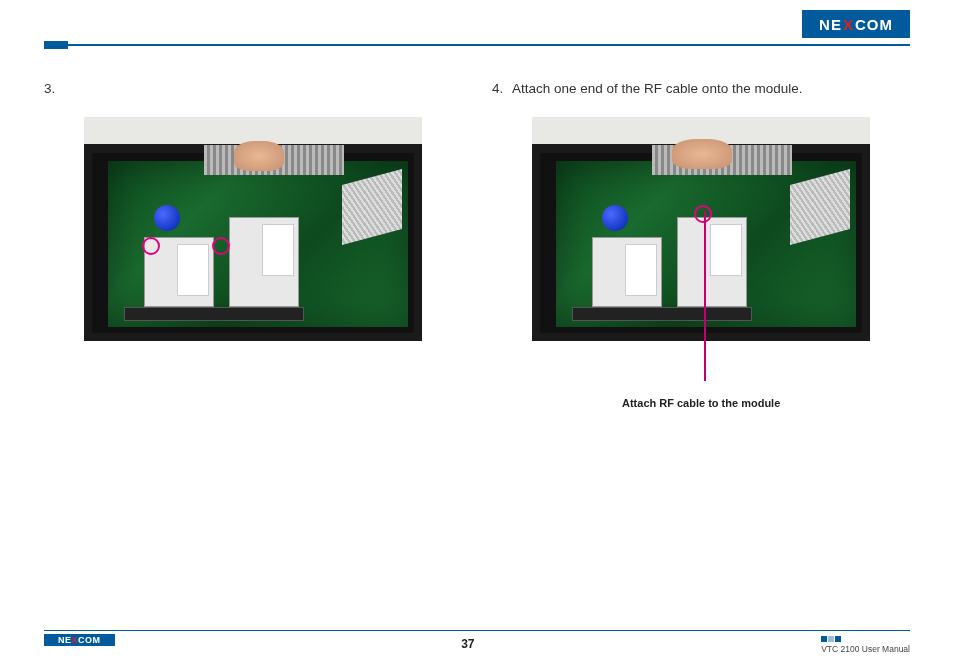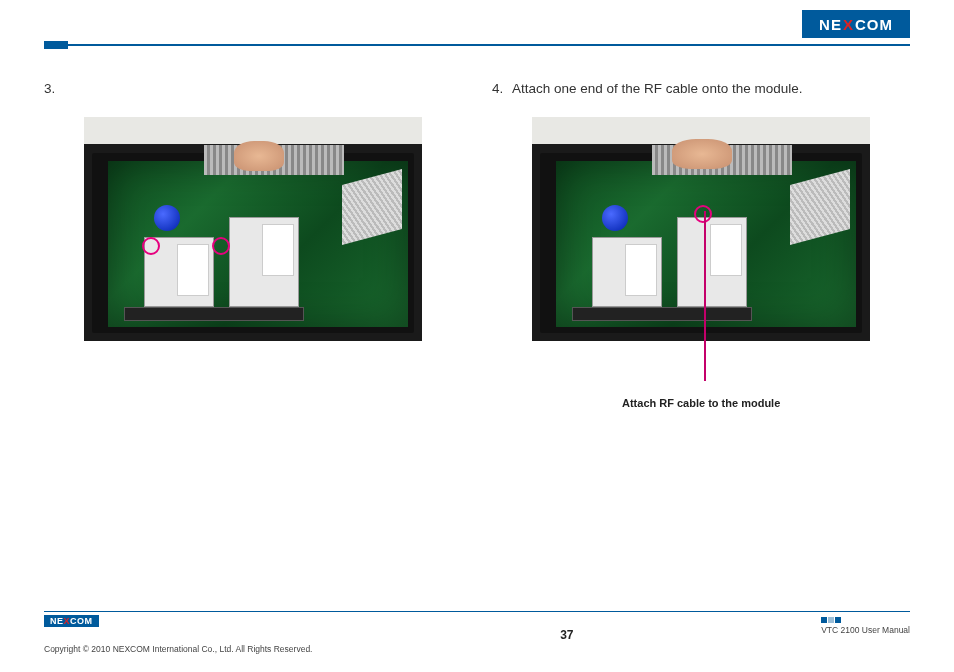--- a/index.html
+++ b/index.html
@@ -190,24 +190,24 @@
     align-items: flex-start;
     justify-content: space-between;
     font-size: 8.5px;
     color: #444;
   }
   .footer-left .flogo {
     background: #005a9c;
     color: #fff;
     font-weight: bold;
     font-size: 9px;
-    padding: 1px 6px;
+    padding: 1px 14px;
     display: inline-block;
     letter-spacing: 0.5px;
-    margin-bottom: 17px;
+    margin-bottom: 1px;
   }
   .footer-left .flogo .x { color: #d22; }
   .footer-center {
     font-size: 12px;
     font-weight: bold;
     color: #222;
     align-self: center;
   }
   .footer-right {
   }
@@ -278,21 +278,20 @@
   </div>
 </div>
 
 <div class="footer">
   <hr class="footer-rule">
   <div class="footer-row">
     <div class="footer-left">
       <div class="flogo">
         <span>NE</span><span class="x">X</span><span>COM</span>
       </div>
-      <div>Copyright © 2010 NEXCOM International Co., Ltd. All Rights Reserved.</div>
     </div>
     <div class="footer-center">37</div>
     <div class="footer-right">
       <div class="sq">
           <span></span>
           <span class="lt"></span>
           <span></span>
         </div>
       <div>VTC 2100 User Manual</div>
     </div>

